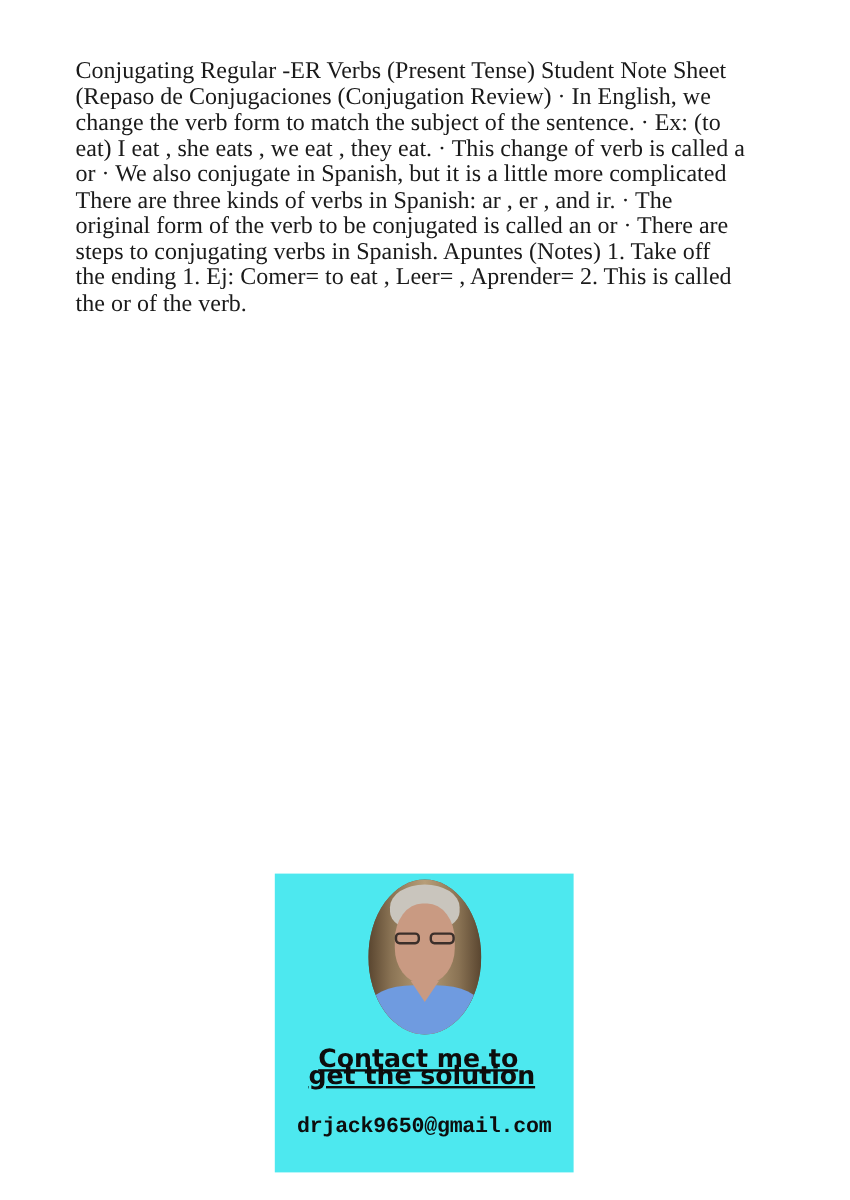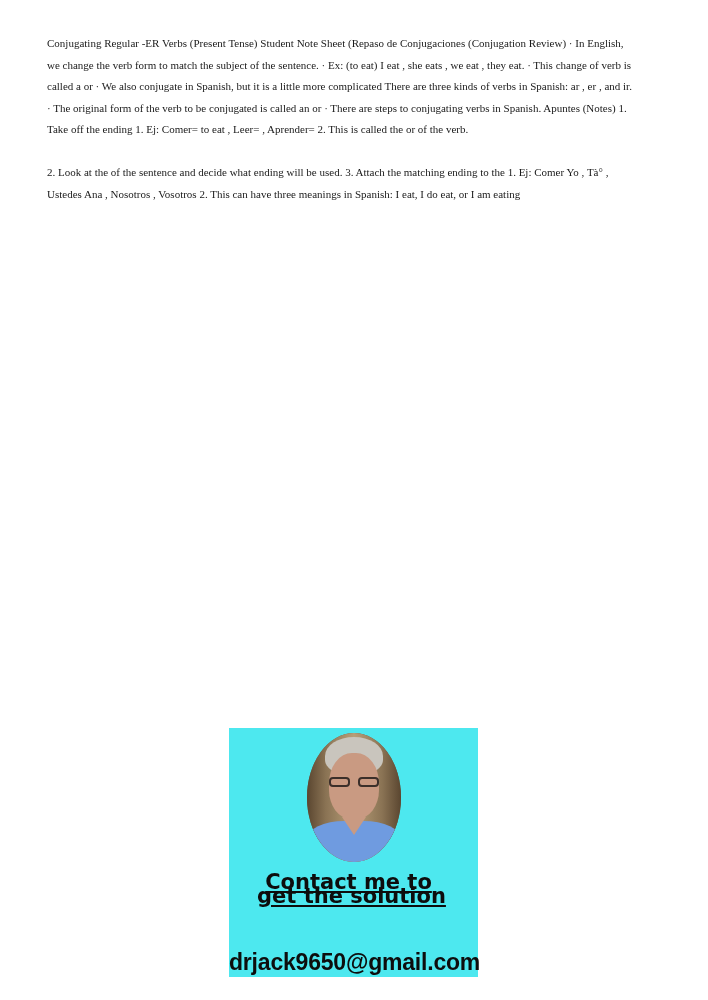--- a/index.html
+++ b/index.html
@@ -15,23 +15,23 @@
     font-family: "Liberation Serif", "DejaVu Serif", serif;
     color: #1a1a1a;
   }
   .doc-body {
     position: absolute;
     left: 47px;
     top: 33px;
     width: 590px;
   }
   .paragraph {
-    font-size: 11px;
+    font-size: 20px;
     line-height: 21.5px;
-    margin: 0;
+    margin: 16px;
     word-spacing: 0px;
   }
   .paragraph + .paragraph {
     margin-top: 21.5px;
   }
   .contact-card {
     position: absolute;
     left: 229px;
     top: 728px;
     width: 249px;
@@ -101,34 +101,33 @@
   .contact-line.heading {
     font-family: "DejaVu Sans", "Liberation Sans", sans-serif;
     font-weight: bold;
     font-size: 21px;
     line-height: 28px;
     text-decoration: underline;
   }
   .contact-line.l1 { top: 140px; left: -5px; }
   .contact-line.l2 { top: 154px; left: -2px; }
   .contact-line.email {
-    top: 221px;
-    font-family: Liberation Sans, sans-serif;
+    top: 198px;
+    font-family: Liberation Mono, monospace;
     font-weight: bold;
-    font-size: 23px;
+    font-size: 18px;
     line-height: 26px;
     letter-spacing: -0.2px;
   }
 </style>
 </head>
 <body>
 
 <div class="doc-body">
   <p class="paragraph">Conjugating Regular -ER Verbs (Present Tense) Student Note Sheet (Repaso de Conjugaciones (Conjugation Review) · In English, we change the verb form to match the subject of the sentence. · Ex: (to eat) I eat , she eats , we eat , they eat. · This change of verb is called a or · We also conjugate in Spanish, but it is a little more complicated There are three kinds of verbs in Spanish: ar , er , and ir. · The original form of the verb to be conjugated is called an or · There are steps to conjugating verbs in Spanish. Apuntes (Notes) 1. Take off the ending 1. Ej: Comer= to eat , Leer= , Aprender= 2. This is called the or of the verb.</p>
-  <p class="paragraph">2. Look at the of the sentence and decide what ending will be used. 3. Attach the matching ending to the 1. Ej: Comer Yo , Tà° , Ustedes Ana , Nosotros , Vosotros 2. This can have three meanings in Spanish: I eat, I do eat, or I am eating</p>
 </div>
 
 <div class="contact-card">
   <div class="portrait">
     <div class="bg-wall"></div>
     <div class="hair"></div>
     <div class="face"></div>
     <div class="glasses">
         <span></span>
         <span></span>

